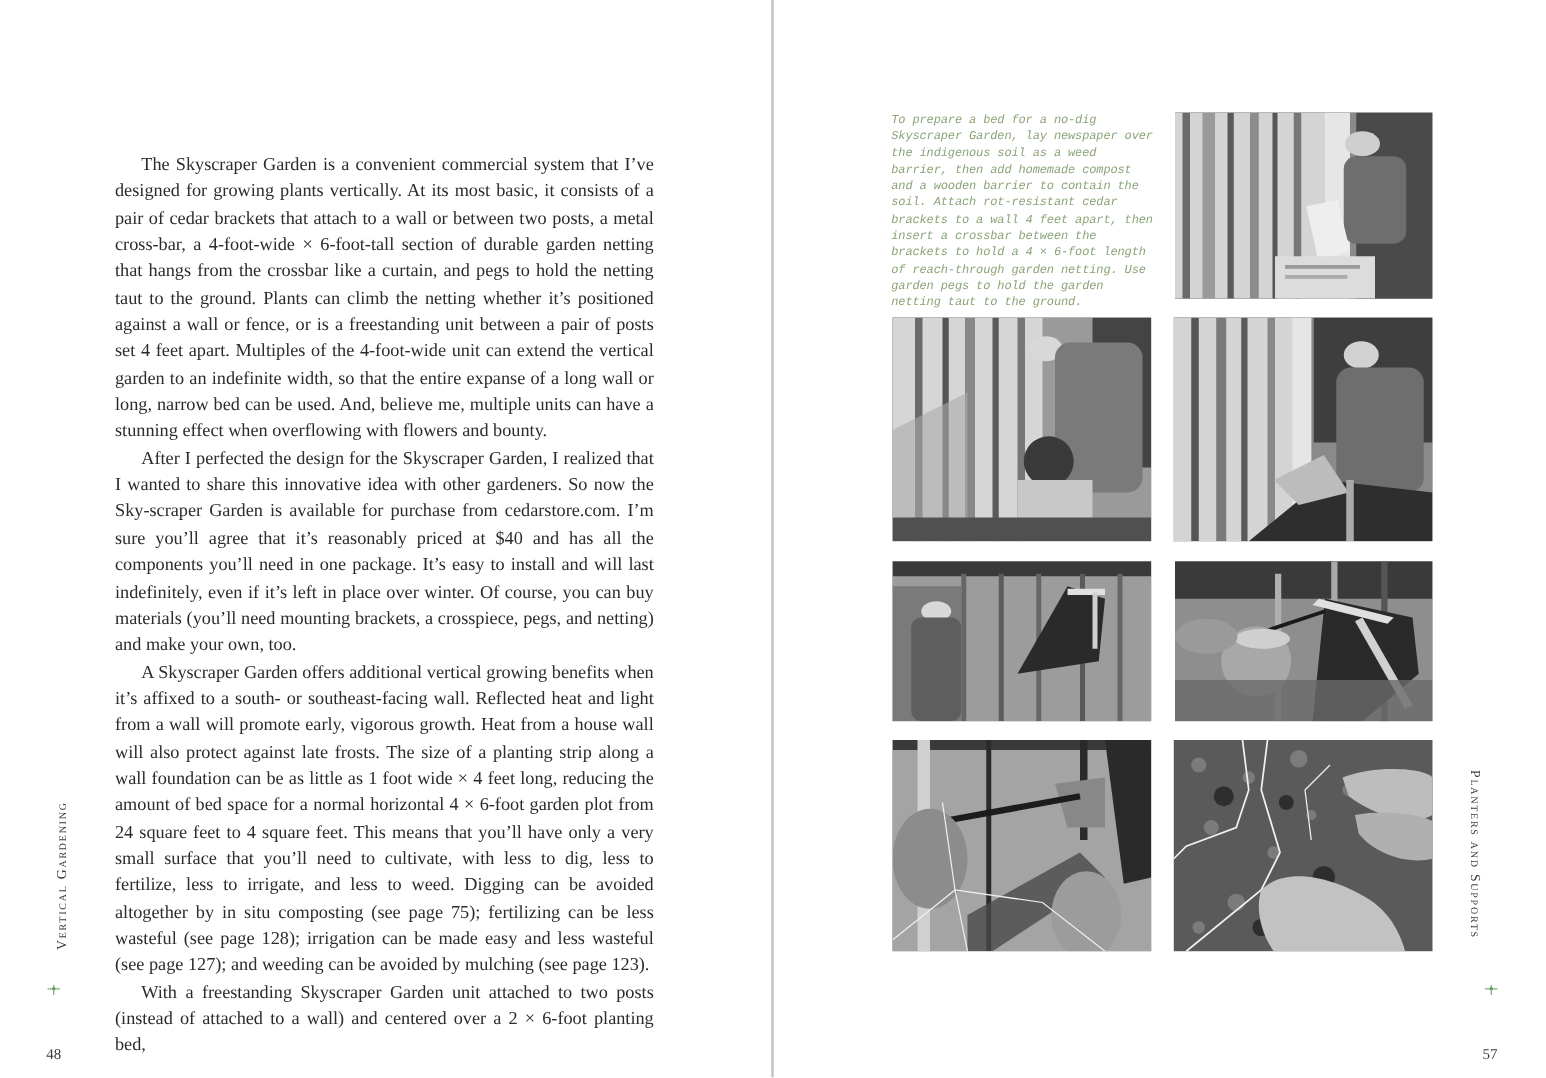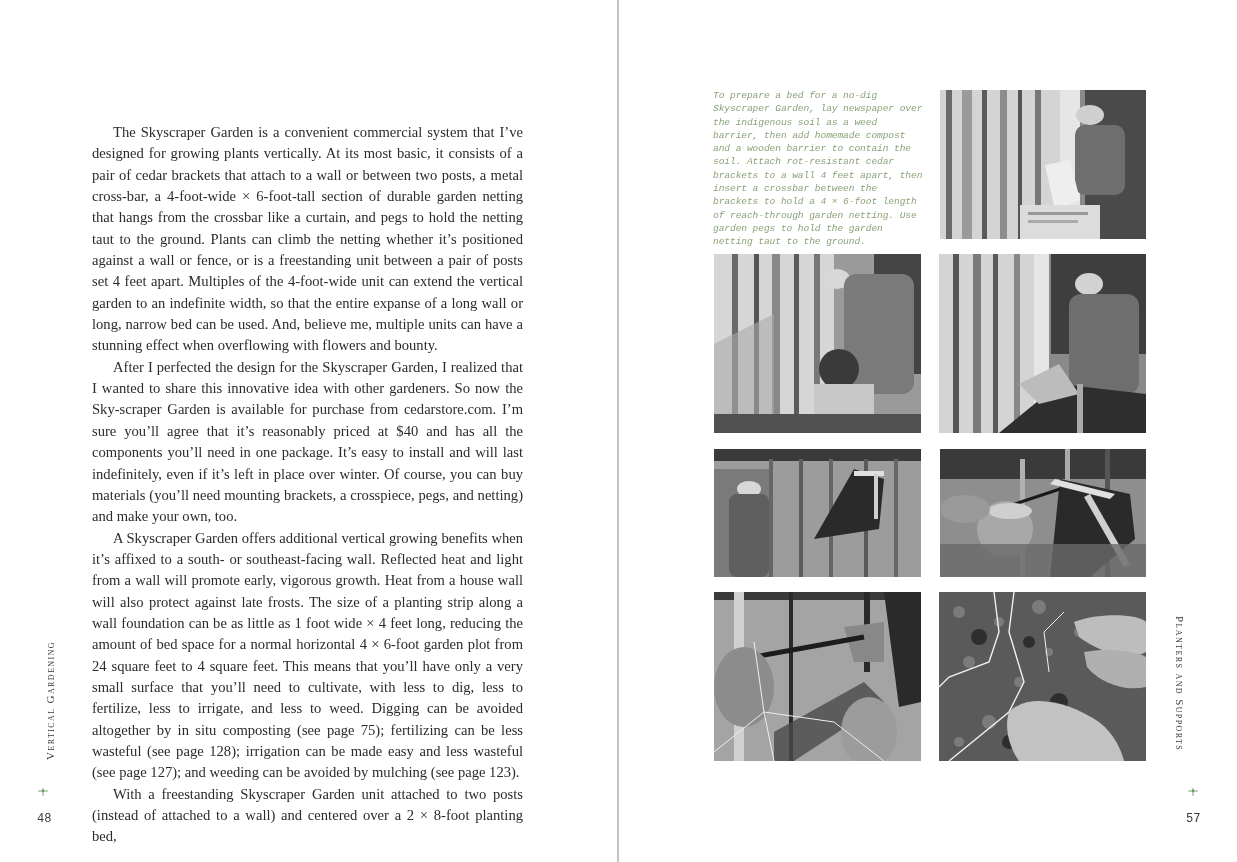--- a/index.html
+++ b/index.html
@@ -34,22 +34,22 @@
     left: 1186px; top: 616px; transform-origin: 0 0; transform: rotate(90deg);
   }
 
   .ornament {
     position: absolute; width: 12px; height: 10px;
   }
   .ornament.left { left: 37px; top: 782px; }
   .ornament.right { left: 1187px; top: 782px; }
 
   .folio {
-    position: absolute; font-family: Liberation Mono, monospace;
-    font-size: 12px; color: #3a3a3a;
+    position: absolute; font-family: Liberation Serif, serif;
+    font-size: 12px; color: #3a3a3a; margin-top: 24px;
   }
   .folio.left { left: 37px; top: 812px; }
   .folio.right { left: 1186px; top: 812px; }
 
   
   .caption {
     position: absolute; left: 713px; top: 89px; width: 212px;
     font-family: Liberation Mono, monospace; font-style: italic;
     font-size: 9.6px; line-height: 13.3px; color: #8aa377; letter-spacing: -0.1px;
   }
@@ -67,21 +67,21 @@
 </head>
 <body>
 
 <div class="spread">
 
   <div class="page page-left">
     <div class="body-text">
       <p>The Skyscraper Garden is a convenient commercial system that I’ve designed for growing plants vertically. At its most basic, it consists of a pair of cedar brackets that attach to a wall or between two posts, a metal cross-bar, a 4-foot-wide × 6-foot-tall section of durable garden netting that hangs from the crossbar like a curtain, and pegs to hold the netting taut to the ground. Plants can climb the netting whether it’s positioned against a wall or fence, or is a freestanding unit between a pair of posts set 4 feet apart. Multiples of the 4-foot-wide unit can extend the vertical garden to an indefinite width, so that the entire expanse of a long wall or long, narrow bed can be used. And, believe me, multiple units can have a stunning effect when overflowing with flowers and bounty.</p>
       <p>After I perfected the design for the Skyscraper Garden, I realized that I wanted to share this innovative idea with other gardeners. So now the Sky-scraper Garden is available for purchase from cedarstore.com. I’m sure you’ll agree that it’s reasonably priced at $40 and has all the components you’ll need in one package. It’s easy to install and will last indefinitely, even if it’s left in place over winter. Of course, you can buy materials (you’ll need mounting brackets, a crosspiece, pegs, and netting) and make your own, too.</p>
       <p>A Skyscraper Garden offers additional vertical growing benefits when it’s affixed to a south- or southeast-facing wall. Reflected heat and light from a wall will promote early, vigorous growth. Heat from a house wall will also protect against late frosts. The size of a planting strip along a wall foundation can be as little as 1 foot wide × 4 feet long, reducing the amount of bed space for a normal horizontal 4 × 6-foot garden plot from 24 square feet to 4 square feet. This means that you’ll have only a very small surface that you’ll need to cultivate, with less to dig, less to fertilize, less to irrigate, and less to weed. Digging can be avoided altogether by in situ composting (see page 75); fertilizing can be less wasteful (see page 128); irrigation can be made easy and less wasteful (see page 127); and weeding can be avoided by mulching (see page 123).</p>
-      <p>With a freestanding Skyscraper Garden unit attached to two posts (instead of attached to a wall) and centered over a 2 × 8-foot planting bed,</p>
+      <p>With a freestanding Skyscraper Garden unit attached to two posts (instead of attached to a wall) and centered over a 2 × 6-foot planting bed,</p>
     </div>
   </div>
 
   <div class="running-head left">Vertical Gardening</div>
   <div class="ornament left">
     <svg viewBox="0 0 12 10" width="12" height="10">
       <line x1="1" y1="4" x2="11" y2="4" stroke="#7fb07a" stroke-width="1"></line>
       <line x1="6" y1="1" x2="6" y2="9" stroke="#7fb07a" stroke-width="1"></line>
       <circle cx="6" cy="4" r="1.4" fill="#6a9a66"></circle>
     </svg>

